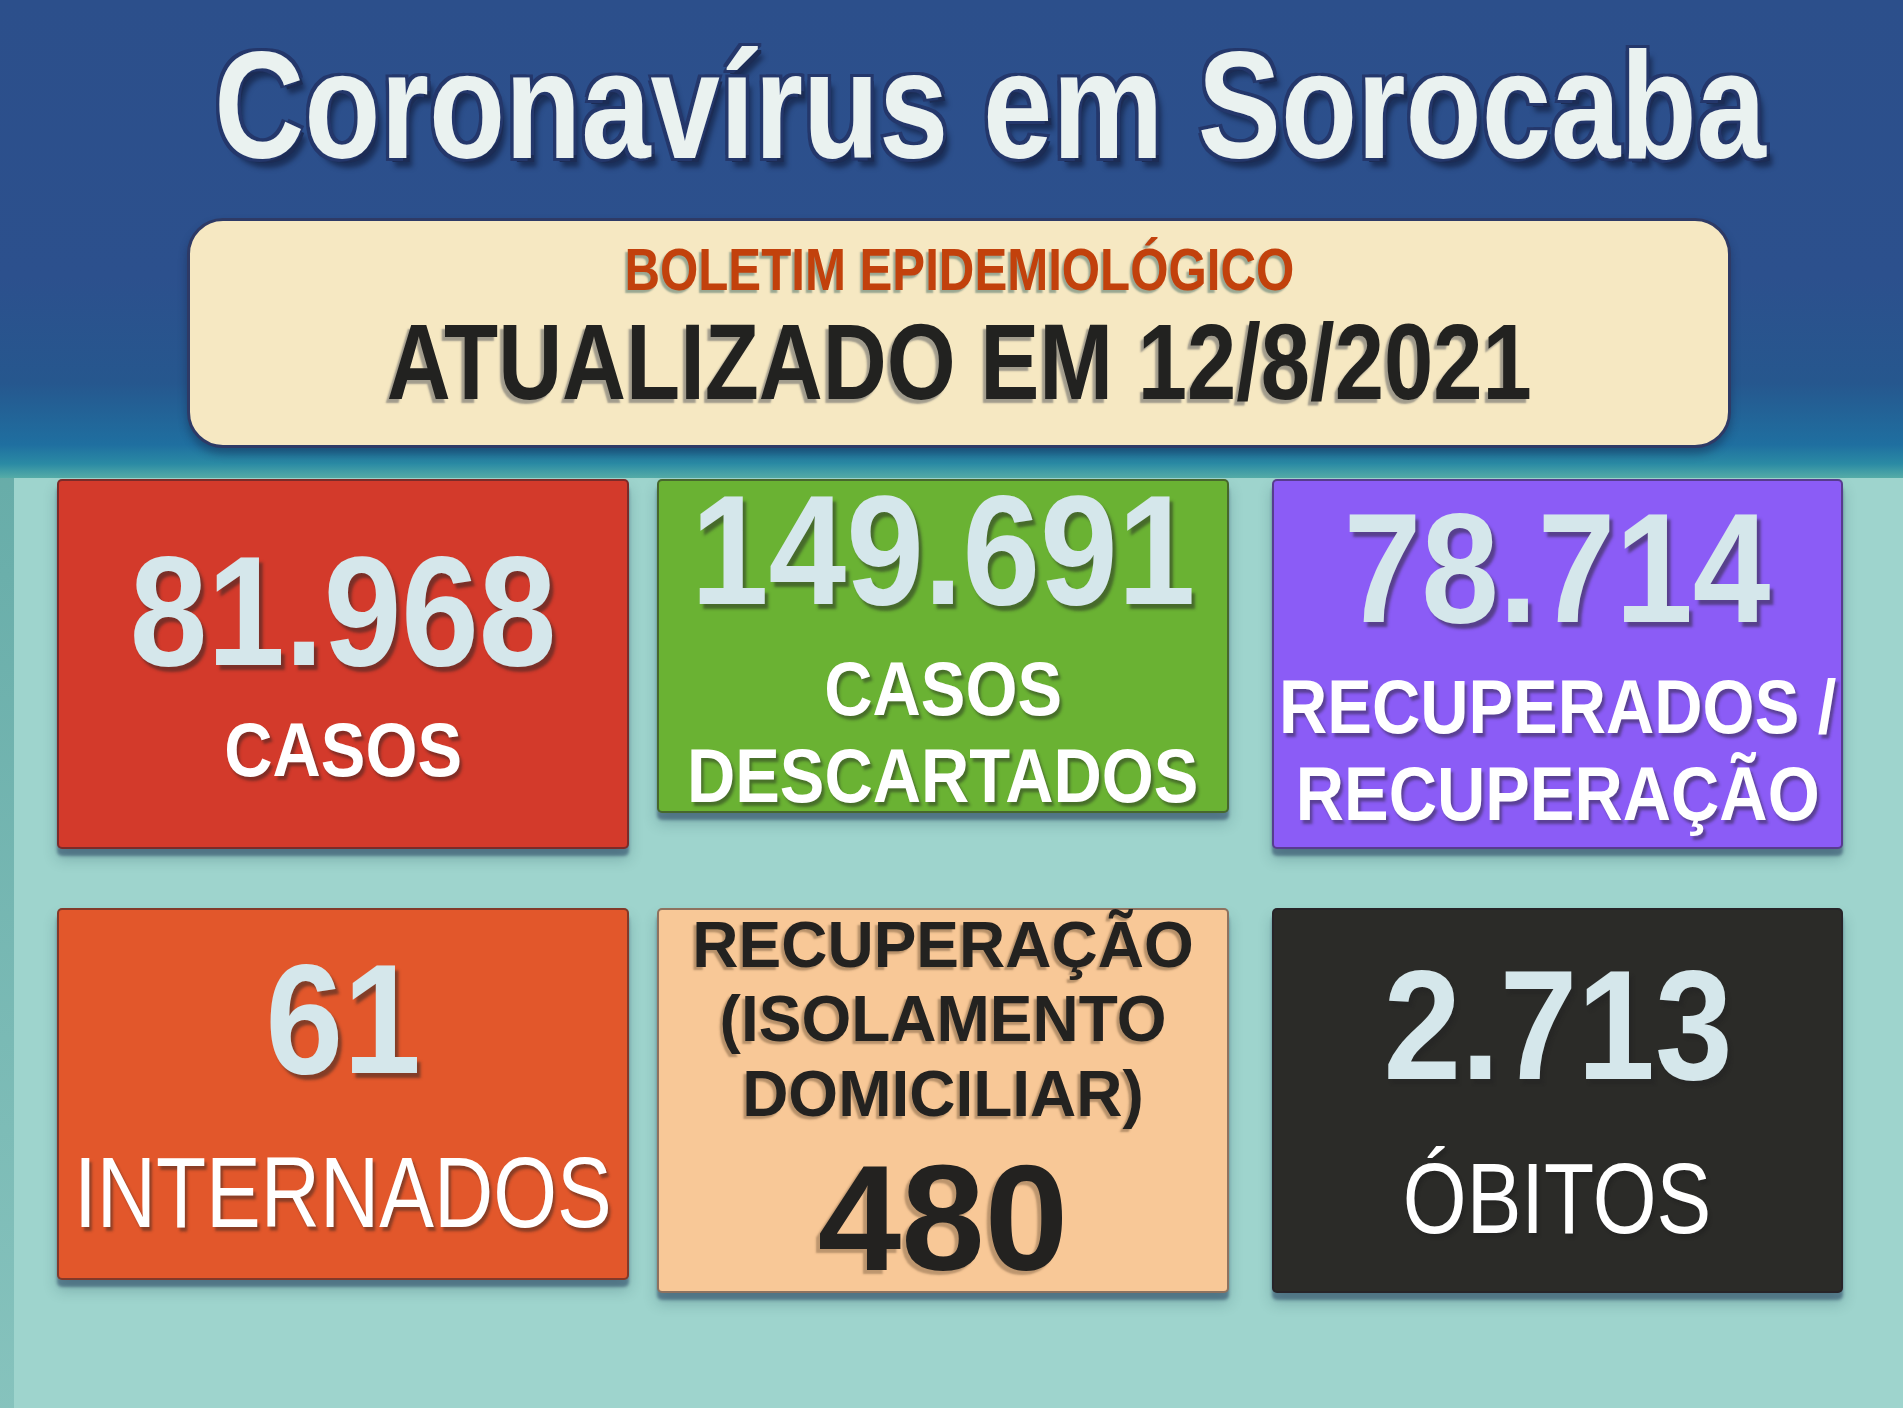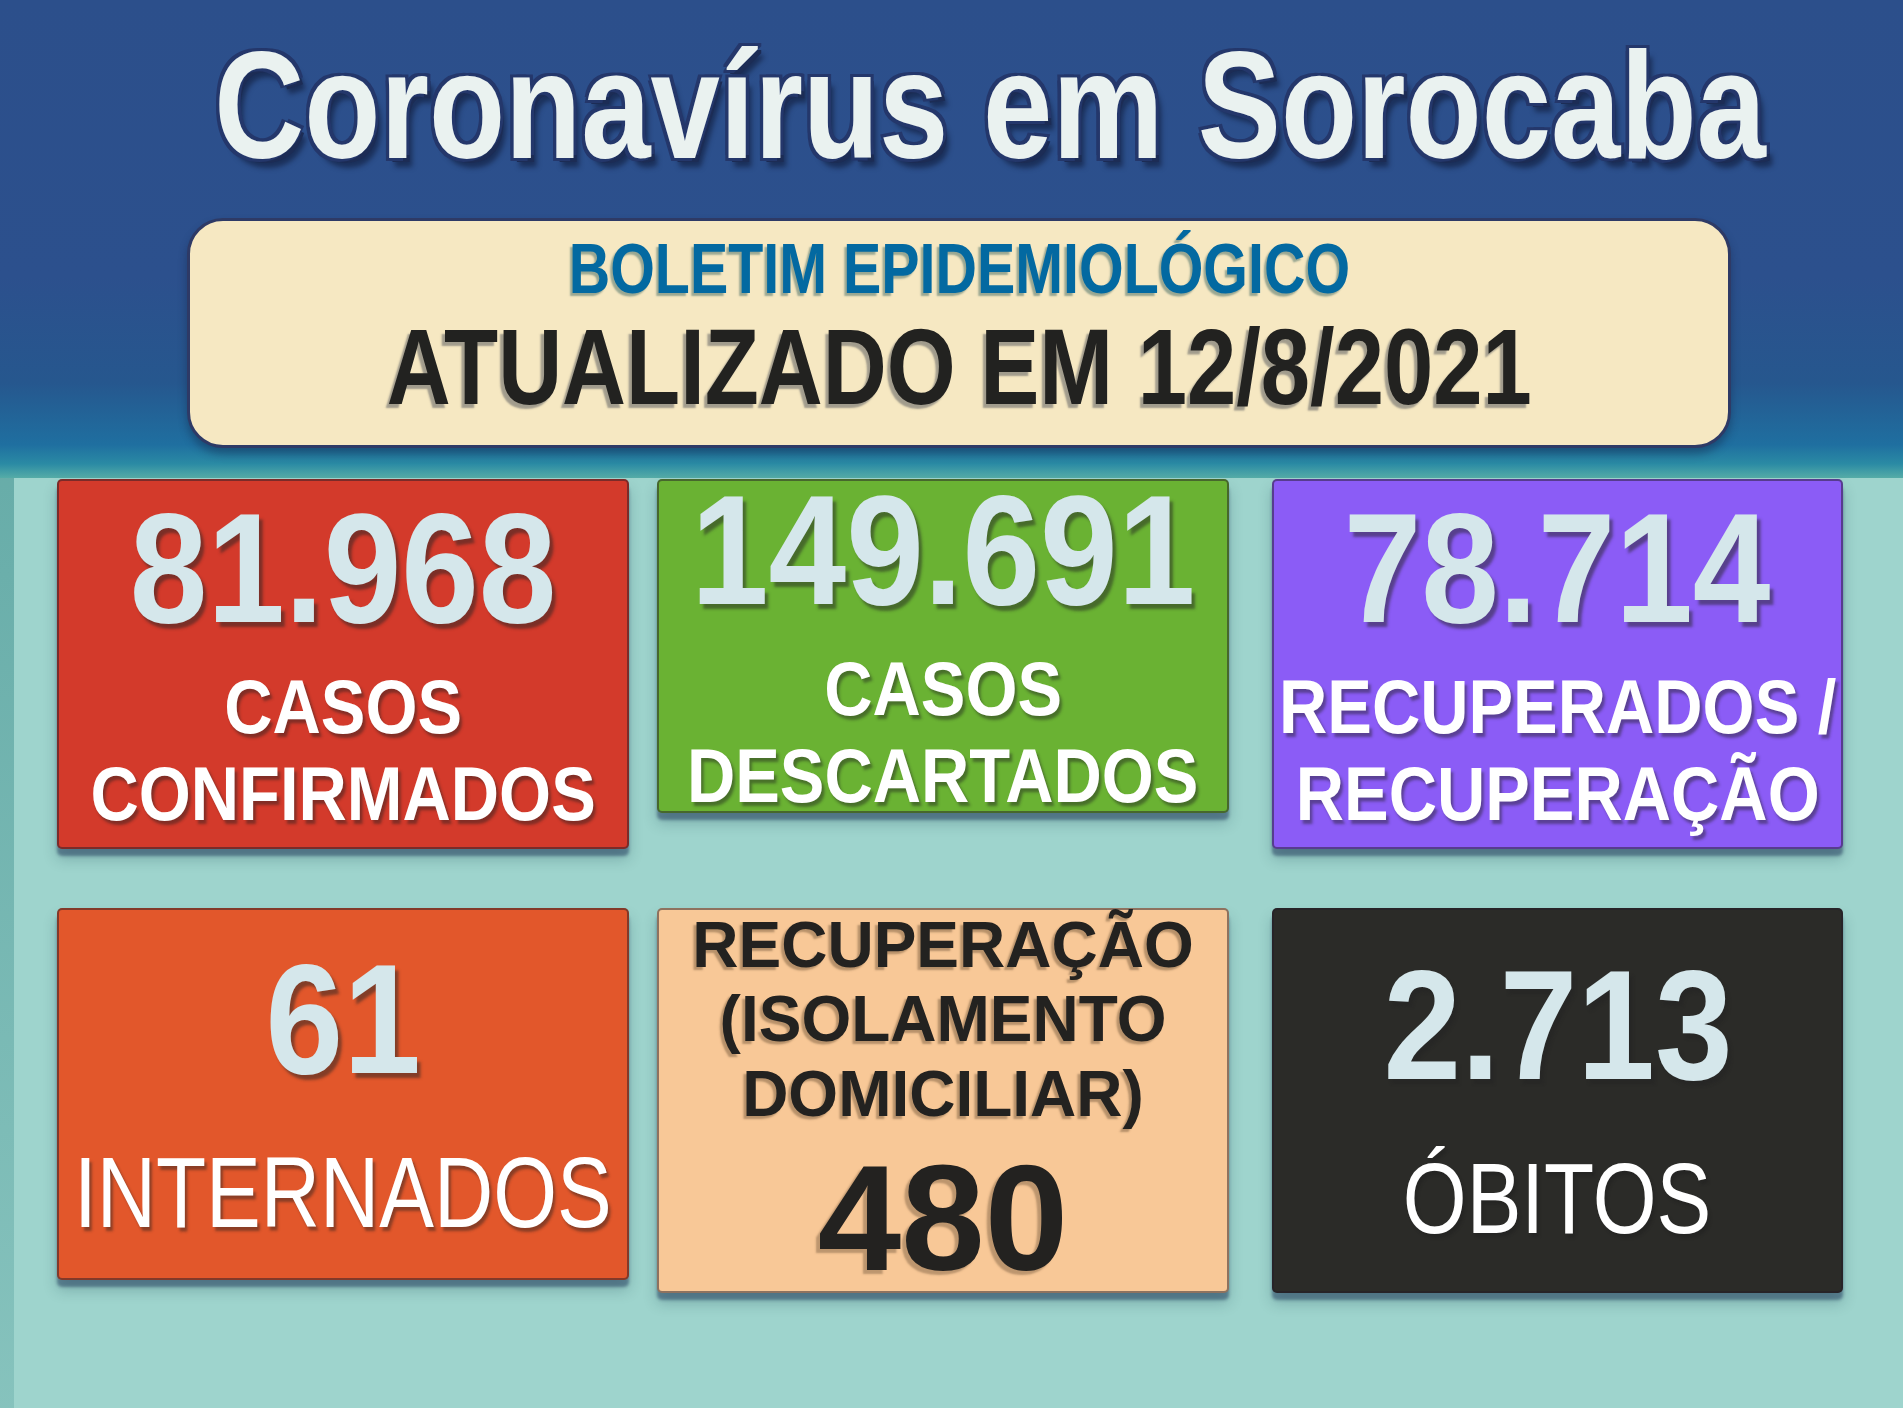--- a/index.html
+++ b/index.html
@@ -19,21 +19,21 @@
     text-shadow:-4px -3px 0 #24376b,4px -3px 0 #24376b,-4px 3px 0 #24376b,4px 4px 0 #1c2c55,7px 9px 6px rgba(12,22,50,.55);
     margin-left:44px;
   }
   .bulletin{
     position:absolute;left:187px;top:218px;width:1544px;height:230px;
     background:#f6e8c2;border:3px solid #2e3a66;border-radius:36px;
     box-shadow:0 6px 9px rgba(18,38,70,.45);
     display:flex;flex-direction:column;align-items:center;justify-content:center;
     gap:4px;padding-bottom:10px;box-sizing:border-box;
   }
-  .b1{font-size:70px;line-height:1.05;font-weight:700;color:#0369a1;
+  .b1{font-size:60px;line-height:1.05;font-weight:700;color:#c2410c;
       text-shadow:-3px 3px 2px rgba(15,70,75,.4);}
   .b2{font-size:108px;line-height:1.05;font-weight:700;color:#222220;
       text-shadow:-4px 4px 2px rgba(105,105,105,.6);}
   
   .sx82,.sx88,.sx90,.sx92{display:inline-block;white-space:nowrap;transform-origin:50% 50%;}
   .sx82{transform:scaleX(.82);}
   .sx88{transform:scaleX(.88);}
   .sx90{transform:scaleX(.90);}
   .sx92{transform:scaleX(.92);}
   
@@ -102,21 +102,20 @@
   </div>
 
   <div class="edge"></div>
 
   <div class="card c1">
     <div class="num">
       <span class="sx90">81.968</span>
     </div>
     <div class="lbls">
       <div class="lbl"><span class="sx88">CASOS</span></div>
-      <div class="lbl"><span class="sx88">CONFIRMADOS</span></div>
     </div>
   </div>
 
   <div class="card c2">
     <div class="num">
       <span class="sx90">149.691</span>
     </div>
     <div class="lbls">
       <div class="lbl"><span class="sx88">CASOS</span></div>
       <div class="lbl"><span class="sx88">DESCARTADOS</span></div>

